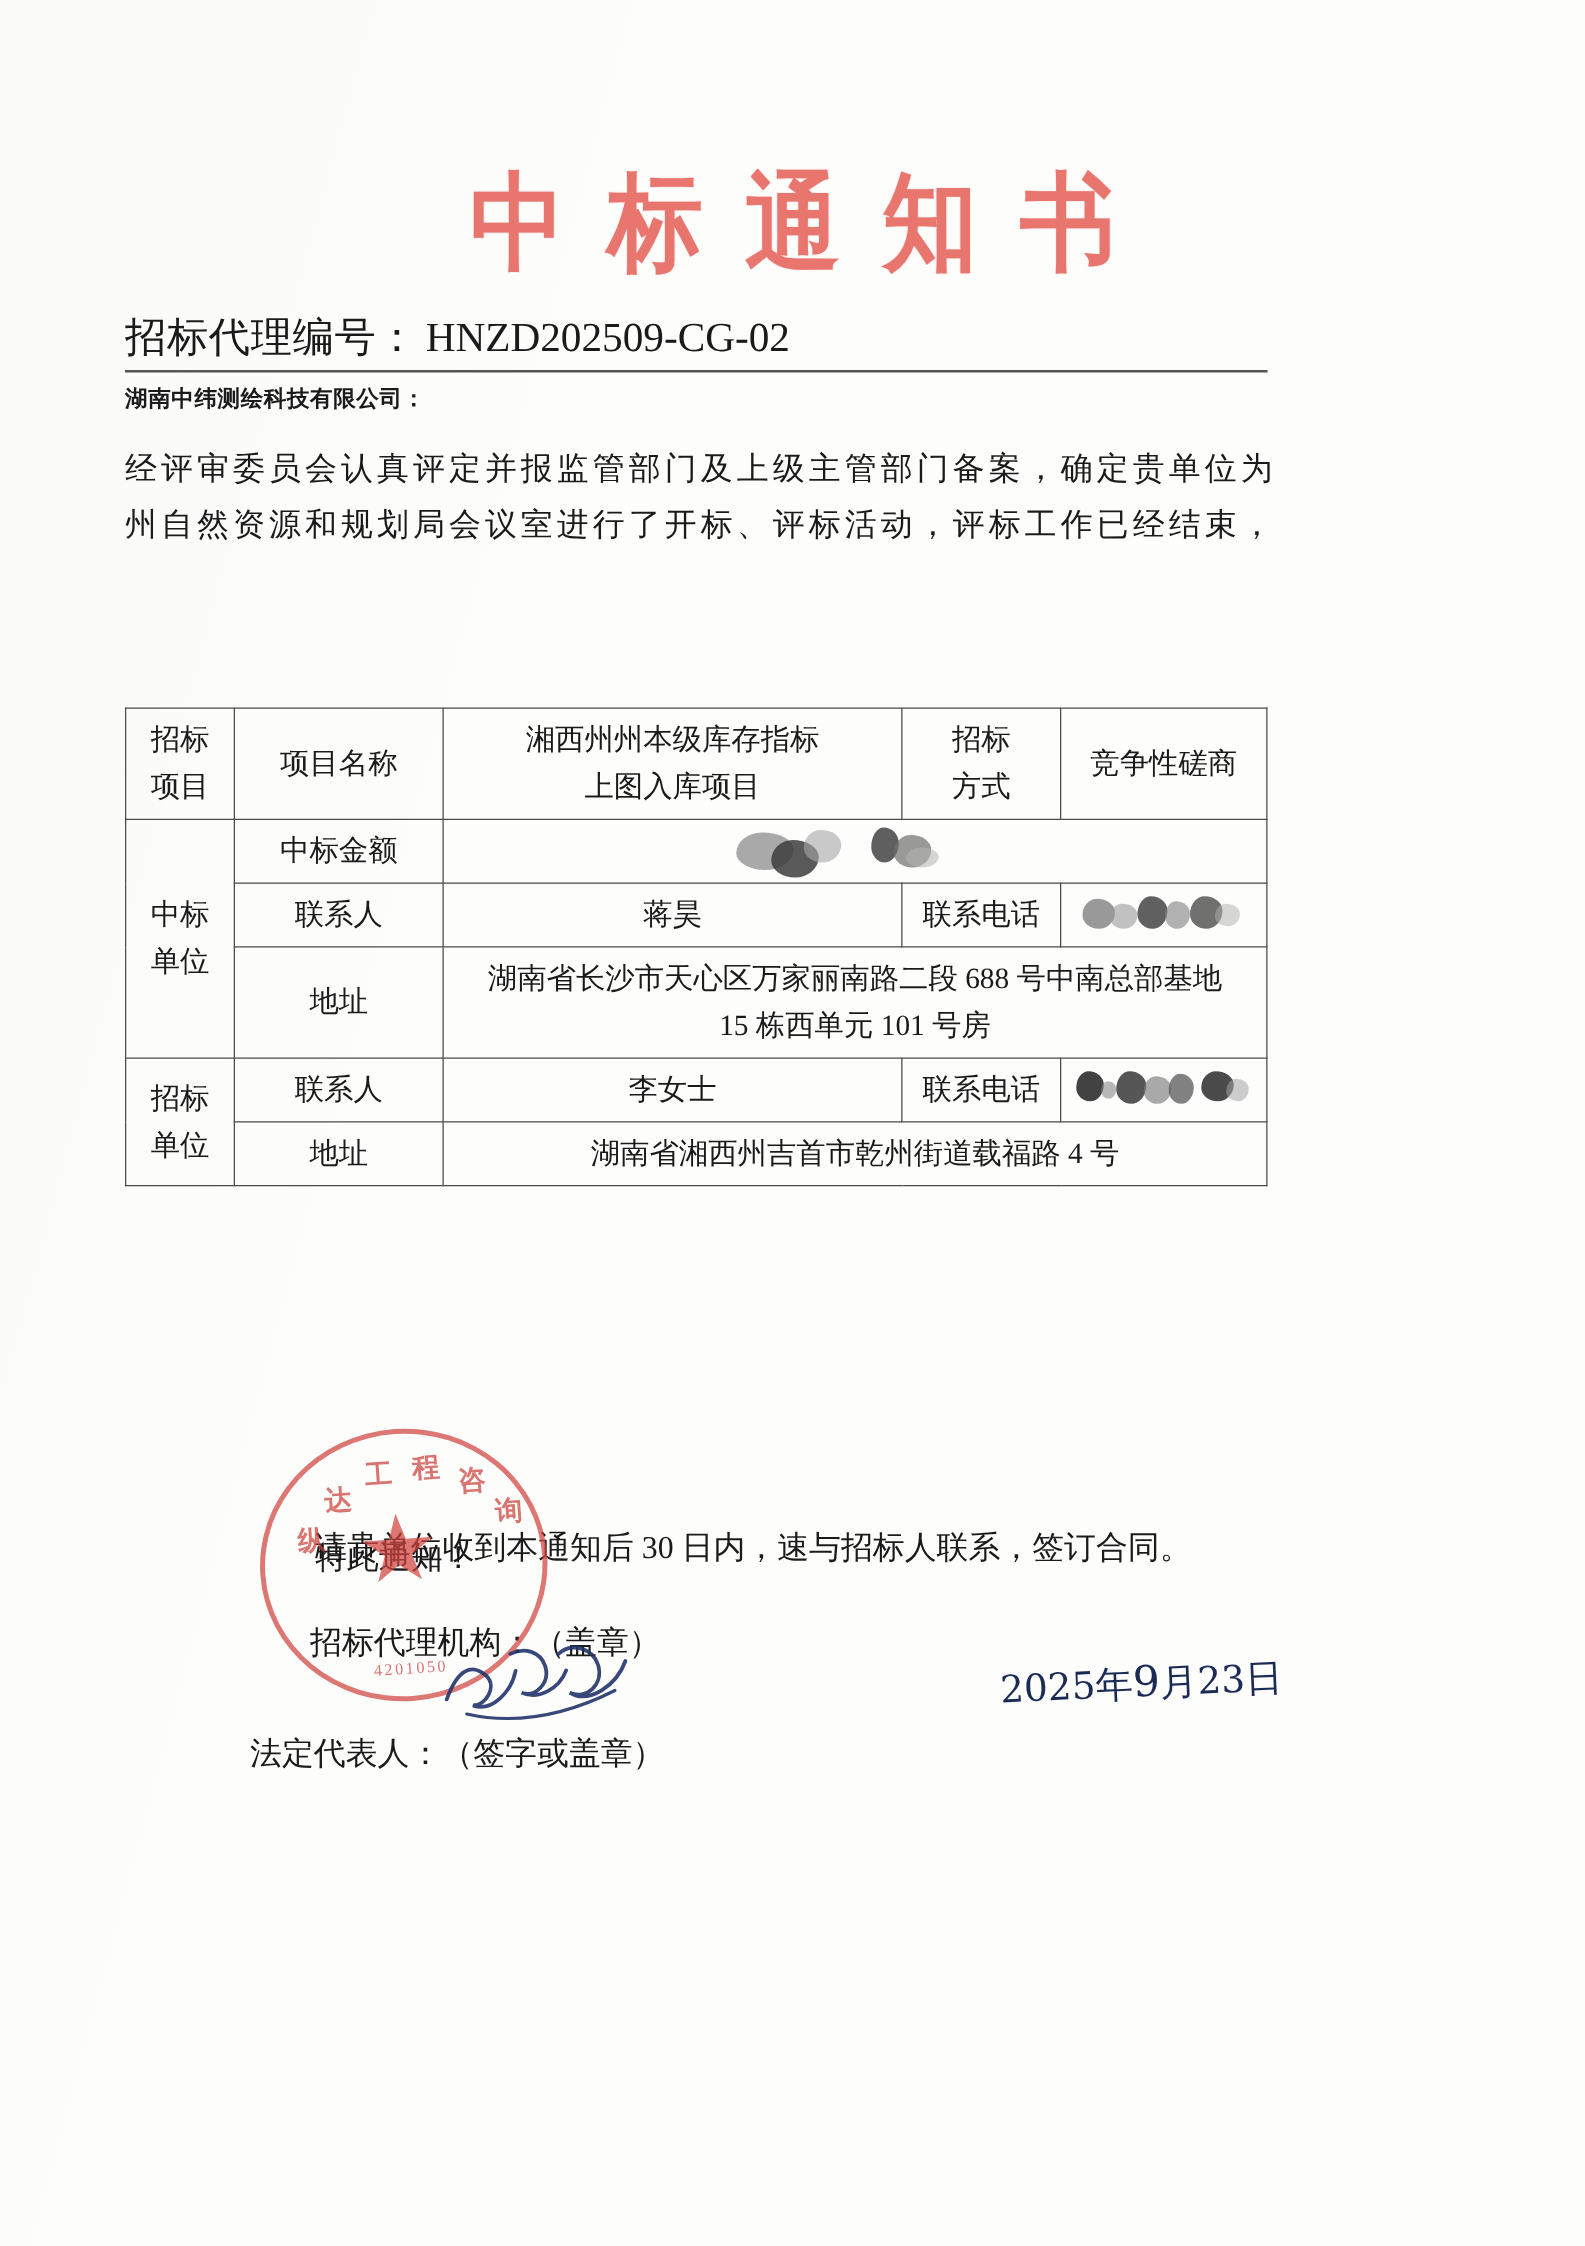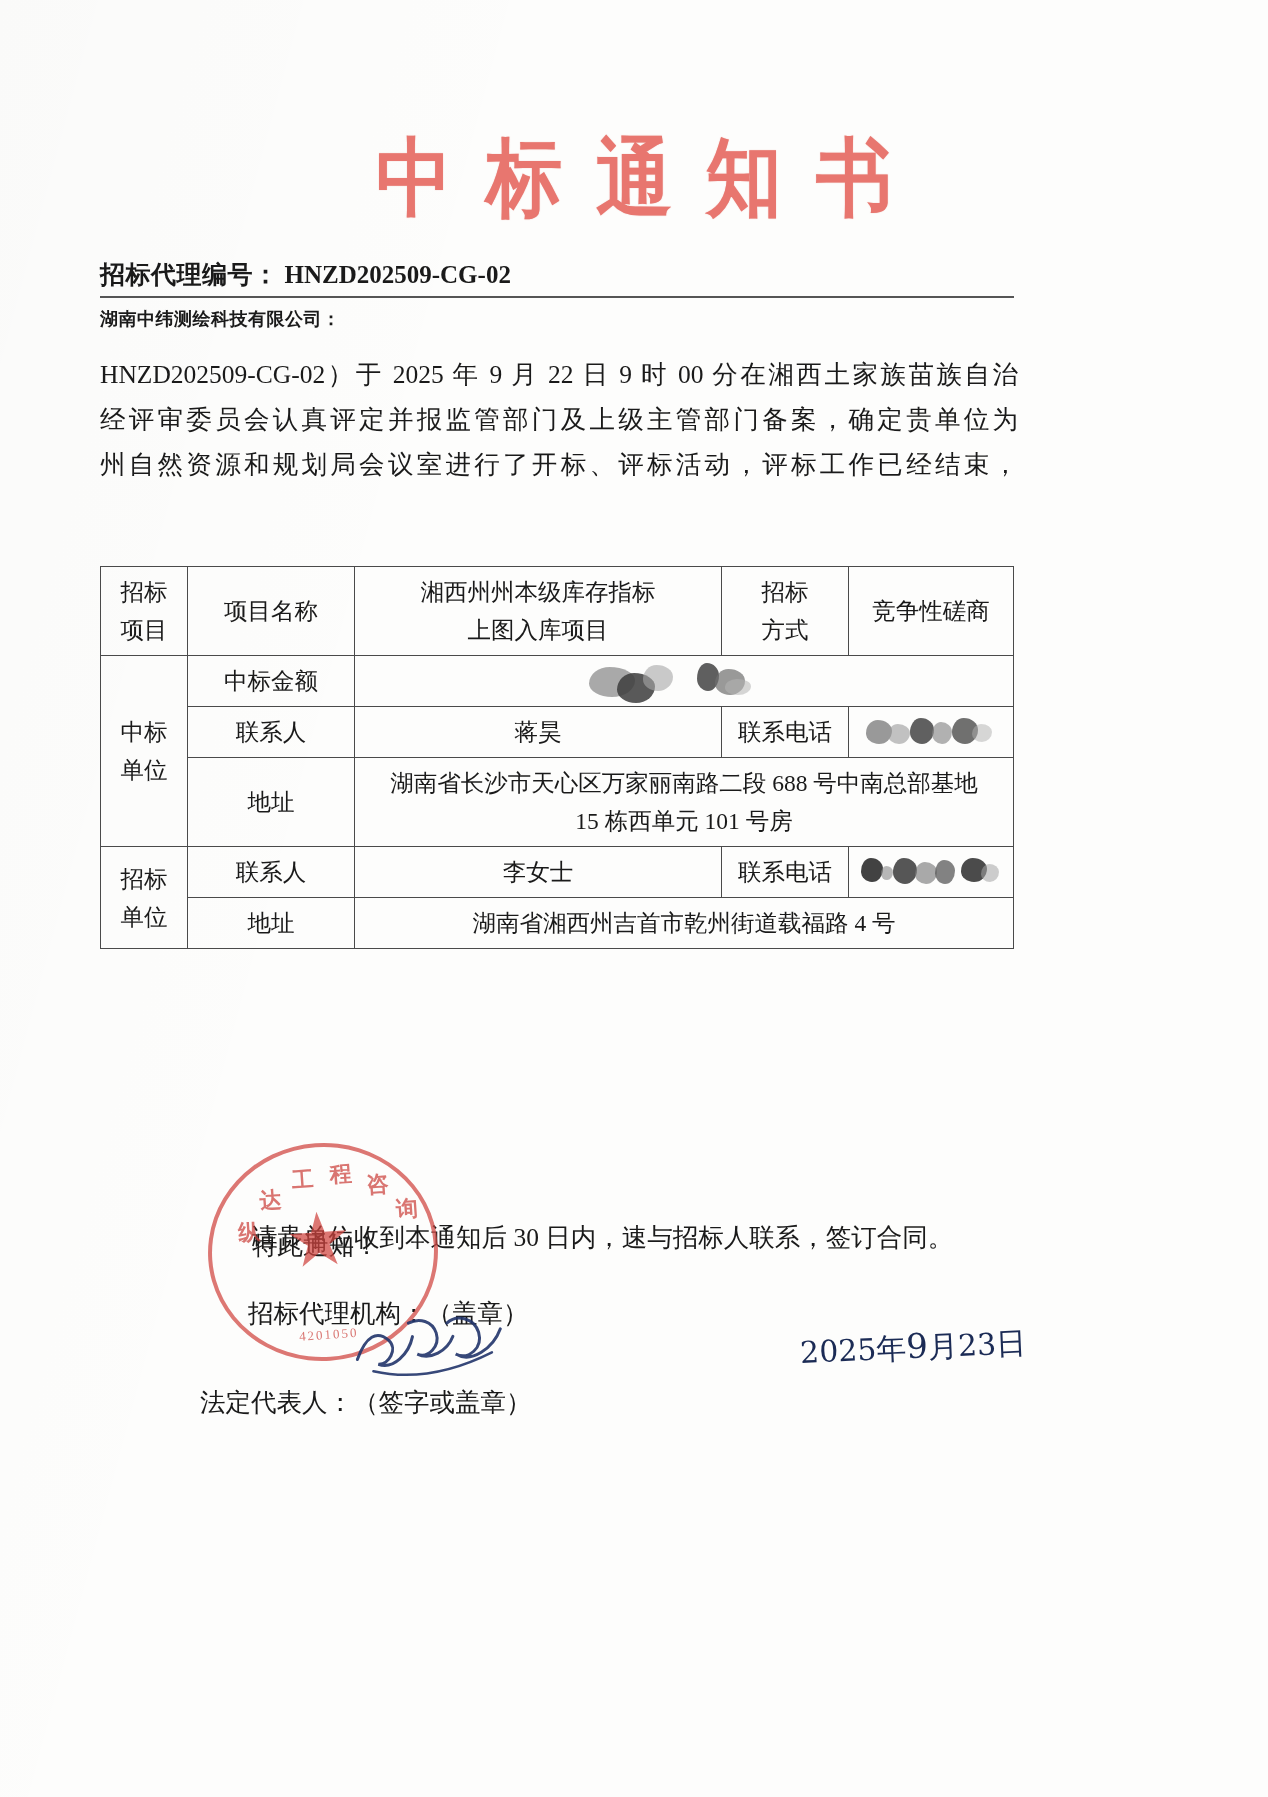--- a/index.html
+++ b/index.html
@@ -27,23 +27,23 @@
     font-weight:700;
     letter-spacing:34px;
     text-indent:34px;
     color:#e8766f;
     text-shadow:0 0 1px rgba(220,110,100,.55);
     transform:scaleY(1.12);
   }
   
   .agency-no{
     position:absolute;
-    top:258px;left:100px;
-    font-size:25px;
-    font-weight:700;
+    top:248px;left:100px;
+    font-size:33px;
+    font-weight:400;
     letter-spacing:.5px;
     white-space:nowrap;
   }
   .agency-no .num{
     font-family:"Liberation Serif",serif;
     margin-left:6px;
     letter-spacing:0px;
   }
   .rule{
     position:absolute;
@@ -193,21 +193,20 @@
   <div class="title">中标通知书</div>
 
   <div class="agency-no">
     <span>招标代理编号：</span><span class="num">HNZD202509-CG-02</span>
   </div>
   <div class="rule"></div>
 
   <div class="recipient">湖南中纬测绘科技有限公司：</div>
 
   <div class="body-para">
-    <p>HNZD202509-CG-02）于 2025 年 9 月 22 日 9 时 00 分在湘西土家族苗族自治</p>
     <p>经评审委员会认真评定并报监管部门及上级主管部门备案，确定贵单位为</p>
     <p>州自然资源和规划局会议室进行了开标、评标活动，评标工作已经结束，</p>
   </div>
 
   <table class="tbl">
     <tbody>
         <tr>
       <td class="c-label">
         <span class="twoline">
           <span>招标</span>

